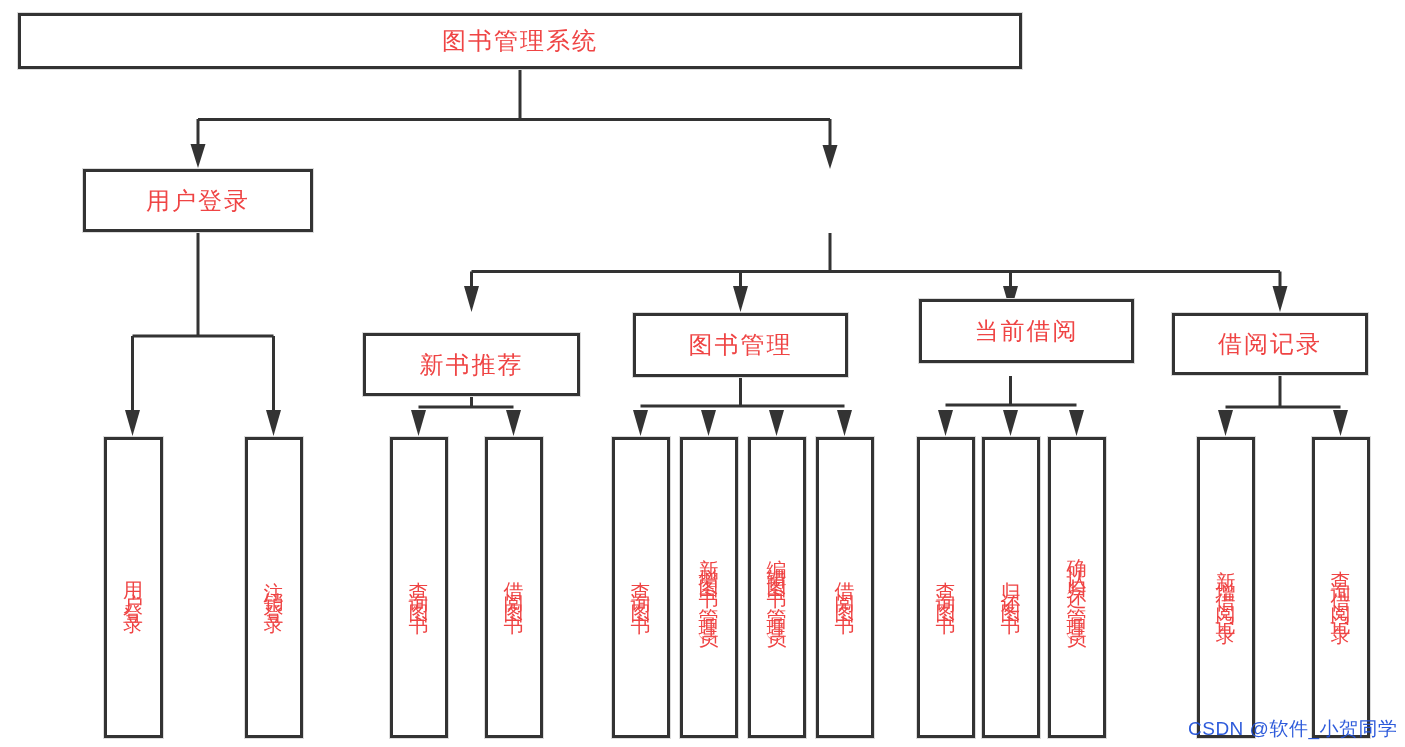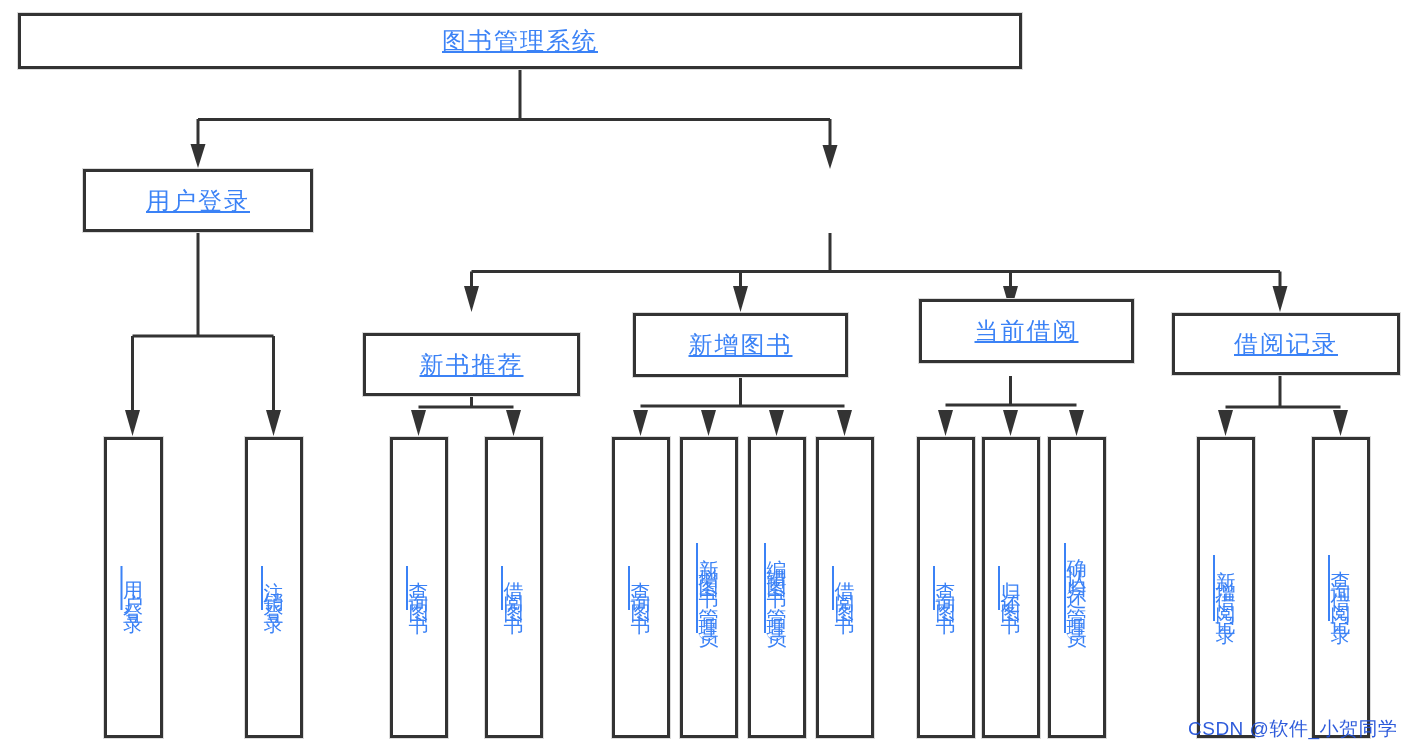--- a/index.html
+++ b/index.html
@@ -23,23 +23,22 @@
   }
   .node {
     position: absolute;
     box-sizing: border-box;
     border: 3px solid #333333;
     background: #ffffff;
     box-shadow: 0 0 0 1px #dcdcdc;
     display: flex;
     align-items: center;
     justify-content: center;
-    color: #3b82f6;
+    color: #ef4444;
     z-index: 2;
-    text-decoration: underline;
   }
   .h-node {
     font-size: 24px;
     letter-spacing: 2px;
     white-space: nowrap;
   }
   .v-node {
     writing-mode: vertical-rl;
     text-orientation: mixed;
     font-size: 20px;
@@ -116,23 +115,23 @@
       <polygon points="1218,410 1233,410 1225.5,436"></polygon>
       <polygon points="1333,410 1348,410 1340.5,436"></polygon>
     </g>
   </svg>
 
   <div class="node h-node" style="left:18px; top:13px; width:1004px; height:56px;">图书管理系统</div>
 
   <div class="node h-node" style="left:83px; top:169px; width:230px; height:63px;">用户登录</div>
 
   <div class="node h-node" style="left:363px; top:313px; width:217px; height:63px;margin-top:20px;">新书推荐</div>
-  <div class="node h-node" style="left:633px; top:313px; width:215px; height:64px;">新增图书</div>
+  <div class="node h-node" style="left:633px; top:313px; width:215px; height:64px;">图书管理</div>
   <div class="node h-node" style="left:903px; top:299px; width:215px; height:64px;margin-left:16px;">当前借阅</div>
-  <div class="node h-node" style="left:1172px; top:313px; width:228px; height:62px;">借阅记录</div>
+  <div class="node h-node" style="left:1172px; top:313px; width:196px; height:62px;">借阅记录</div>
 
   <div class="node v-node" style="left:104px; top:437px; width:59px; height:301px;">用户登录</div>
   <div class="node v-node" style="left:245px; top:437px; width:58px; height:301px;">注销登录</div>
 
   <div class="node v-node" style="left:390px; top:437px; width:58px; height:301px;">查询图书</div>
   <div class="node v-node" style="left:485px; top:437px; width:58px; height:301px;">借阅图书</div>
 
   <div class="node v-node" style="left:612px; top:437px; width:58px; height:301px;">查询图书</div>
   <div class="node v-node" style="left:680px; top:437px; width:58px; height:301px; letter-spacing:10px;">新增图书（管理员）</div>
   <div class="node v-node" style="left:748px; top:437px; width:58px; height:301px; letter-spacing:10px;">编辑图书（管理员）</div>

